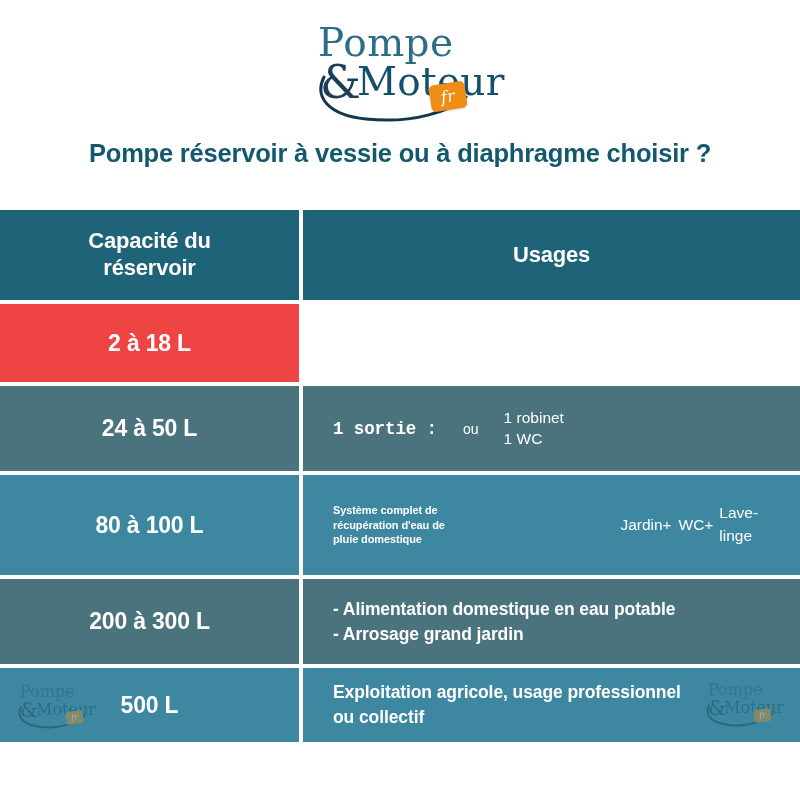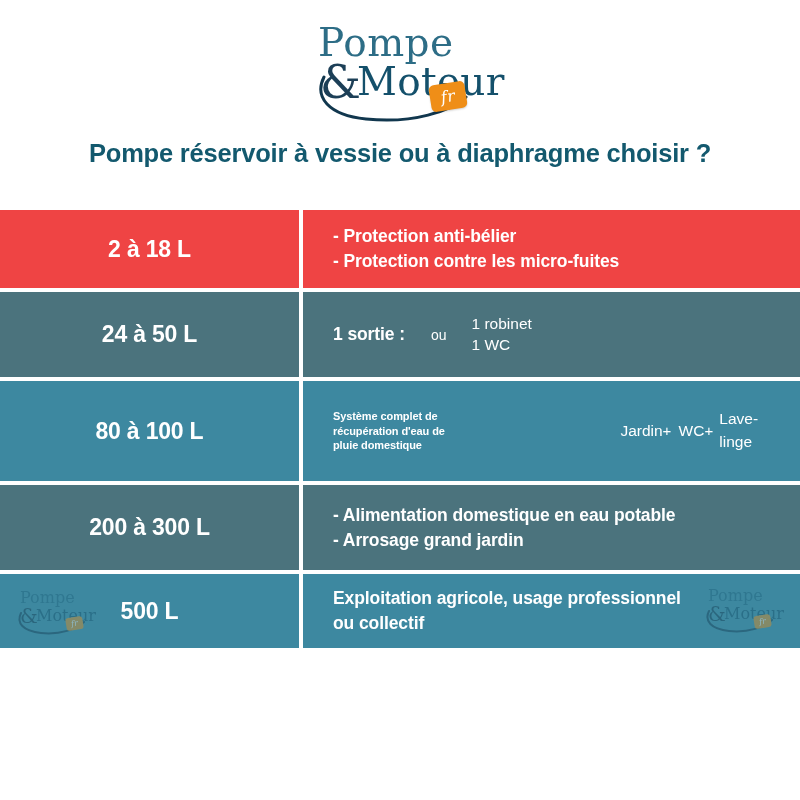--- a/index.html
+++ b/index.html
@@ -182,20 +182,21 @@
   
   .sortie-wrap {
     display: flex;
     align-items: center;
   }
   .sortie-label {
     color: #ffffff;
     font-size: 17.5px;
     font-weight: bold;
     letter-spacing: -0.1px;
+    font-family: Liberation Mono, monospace;
   }
   .sortie-ou {
     color: #ffffff;
     font-size: 14px;
     font-weight: normal;
     margin-left: 26px;
     margin-right: 25px;
   }
   .sortie-list {
     color: #ffffff;
@@ -289,32 +290,38 @@
     <span class="logo-fr">
       <span>fr</span>
     </span>
   </div>
 </div>
 
 <div class="page-title">Pompe réservoir à vessie ou à diaphragme choisir ?</div>
 
 <div class="tbl">
 
+  <div class="row">
+    <div class="cell-cap c-head" style="height:90px">
+      <div class="head-text">
+        <div>Capacité du</div>
+        <div>réservoir</div>
+      </div>
+    </div>
+    <div class="gap"></div>
+    <div class="cell-use head-use c-head" style="height:90px">
+      <div class="head-text">Usages</div>
+    </div>
+  </div>
 
   <div class="row">
     <div class="cell-cap c-orange" style="height:78px">
       <span class="cap-text">2 à 18 L</span>
     </div>
     <div class="gap"></div>
-    <div class="cell-use c-orange" style="height:78px">
-      <div class="use-text">
-        <div>- Protection anti-bélier</div>
-        <div>- Protection contre les micro-fuites</div>
-      </div>
-    </div>
   </div>
 
   <div class="row">
     <div class="cell-cap c-dim" style="height:85px">
       <span class="cap-text">24 à 50 L</span>
     </div>
     <div class="gap"></div>
     <div class="cell-use c-dim" style="height:85px">
       <div class="sortie-wrap">
         <span class="sortie-label">1 sortie :</span>

